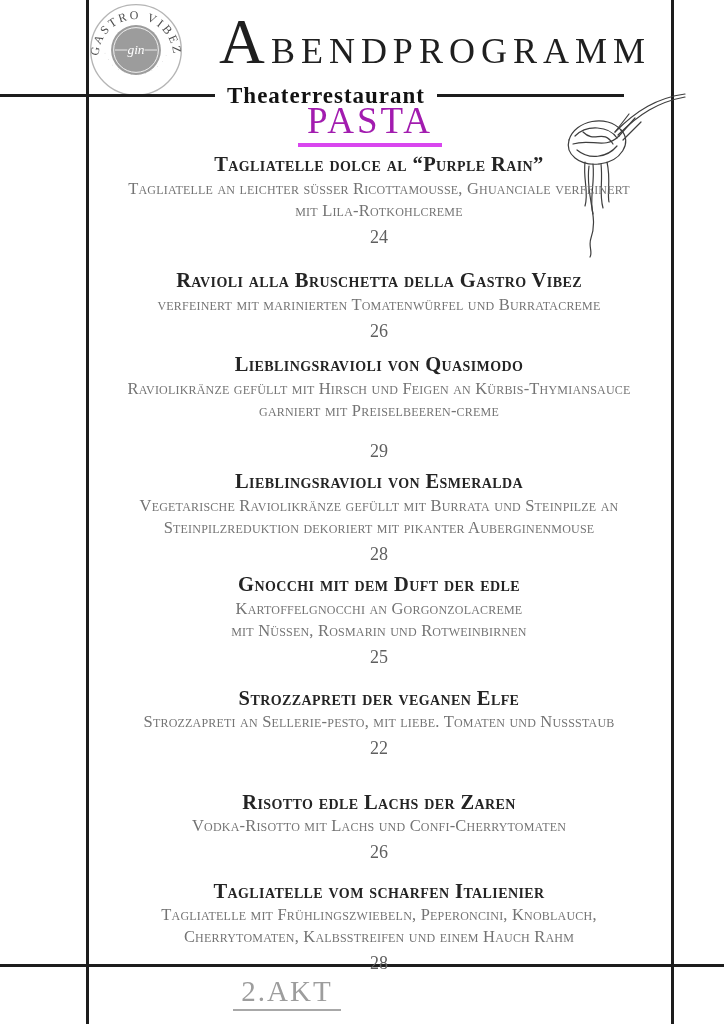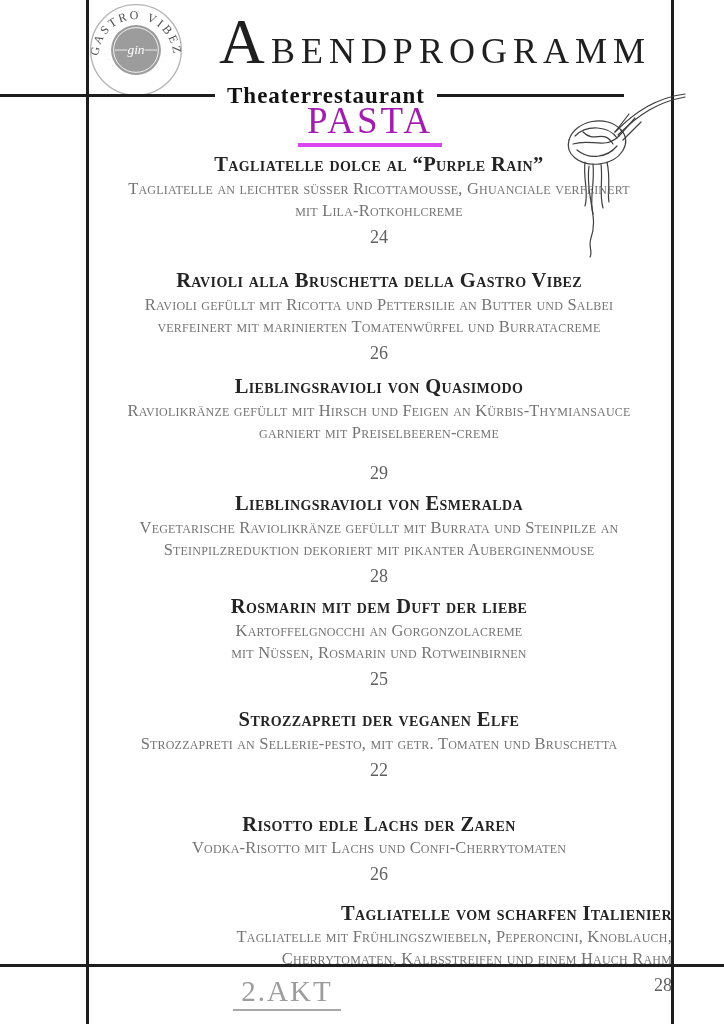--- a/index.html
+++ b/index.html
@@ -54,21 +54,21 @@
   }
   .item-price { font-size:18px; color:#5f5f5f; margin-top:5px; line-height:1.2; }
   .item:nth-child(1) { margin-bottom:20px; }
   .item:nth-child(2) { margin-bottom:10px;text-align:center; }
   .item:nth-child(3) { margin-bottom:7px; }
   .item:nth-child(3) .item-price { margin-top:19px; }
   .item:nth-child(4) { margin-bottom:7px; }
   .item:nth-child(5) { margin-bottom:17px; }
   .item:nth-child(6) { margin-bottom:30px; }
   .item:nth-child(7) { margin-bottom:15px; }
-  .item:nth-child(8) { margin-bottom:0;text-align:right; }
+  .item:nth-child(8) { margin-bottom:0; }
 
   
   .footer { position:absolute; left:0; top:976px; width:574px; text-align:center; }
   .act-label {
     display:inline-block; font-size:29px; letter-spacing:2px; color:#9d9d9d;
     border-bottom:2.5px solid #a8a8a8; padding:0 8px 1px; line-height:1.1;
   }
 </style>
 </head>
 <body>
@@ -134,49 +134,48 @@
 
     <div class="item">
       <div class="item-title">Tagliatelle dolce al “Purple Rain”</div>
       <div class="item-desc">Tagliatelle an leichter süsser Ricottamousse, Ghuanciale verfeinert</div>
       <div class="item-desc">mit Lila-Rotkohlcreme</div>
       <div class="item-price">24</div>
     </div>
 
     <div class="item">
       <div class="item-title">Ravioli alla Bruschetta della Gastro Vibez</div>
-      <div class="item-desc">Ravioli gefüllt mit Ricotta und Pettersilie an Butter und Salbei</div>
       <div class="item-desc">verfeinert mit marinierten Tomatenwürfel und Burratacreme</div>
       <div class="item-price">26</div>
     </div>
 
     <div class="item">
       <div class="item-title">Lieblingsravioli von Quasimodo</div>
       <div class="item-desc">Raviolikränze gefüllt mit Hirsch und Feigen an Kürbis-Thymiansauce</div>
       <div class="item-desc">garniert mit Preiselbeeren-creme</div>
       <div class="item-price">29</div>
     </div>
 
     <div class="item">
       <div class="item-title">Lieblingsravioli von Esmeralda</div>
       <div class="item-desc">Vegetarische Raviolikränze gefüllt mit Burrata und Steinpilze an</div>
       <div class="item-desc">Steinpilzreduktion dekoriert mit pikanter Auberginenmouse</div>
       <div class="item-price">28</div>
     </div>
 
     <div class="item">
-      <div class="item-title">Rosmarin mit dem Duft der liebe</div>
+      <div class="item-title">Gnocchi mit dem Duft der edle</div>
       <div class="item-desc">Kartoffelgnocchi an Gorgonzolacreme</div>
       <div class="item-desc">mit Nüssen, Rosmarin und Rotweinbirnen</div>
       <div class="item-price">25</div>
     </div>
 
     <div class="item">
       <div class="item-title">Strozzapreti der veganen Elfe</div>
-      <div class="item-desc">Strozzapreti an Sellerie-pesto, mit getr. Tomaten und Bruschetta</div>
+      <div class="item-desc">Strozzapreti an Sellerie-pesto, mit liebe. Tomaten und Nussstaub</div>
       <div class="item-price">22</div>
     </div>
 
     <div class="item">
       <div class="item-title">Risotto edle Lachs der Zaren</div>
       <div class="item-desc">Vodka-Risotto mit Lachs und Confi-Cherrytomaten</div>
       <div class="item-price">26</div>
     </div>
 
     <div class="item">

